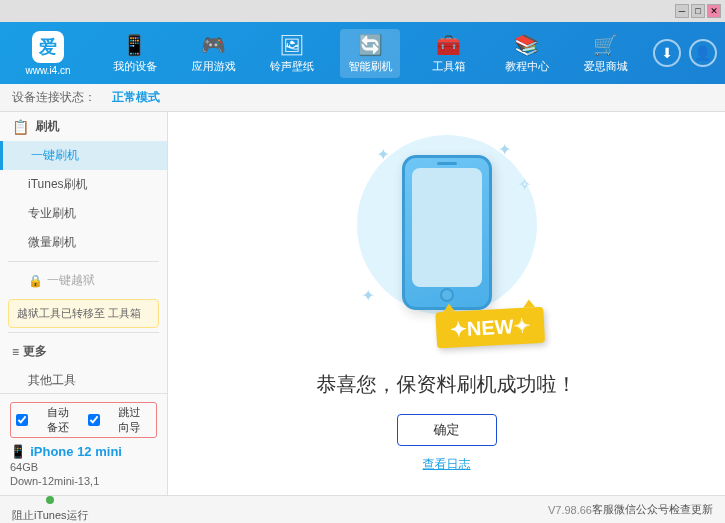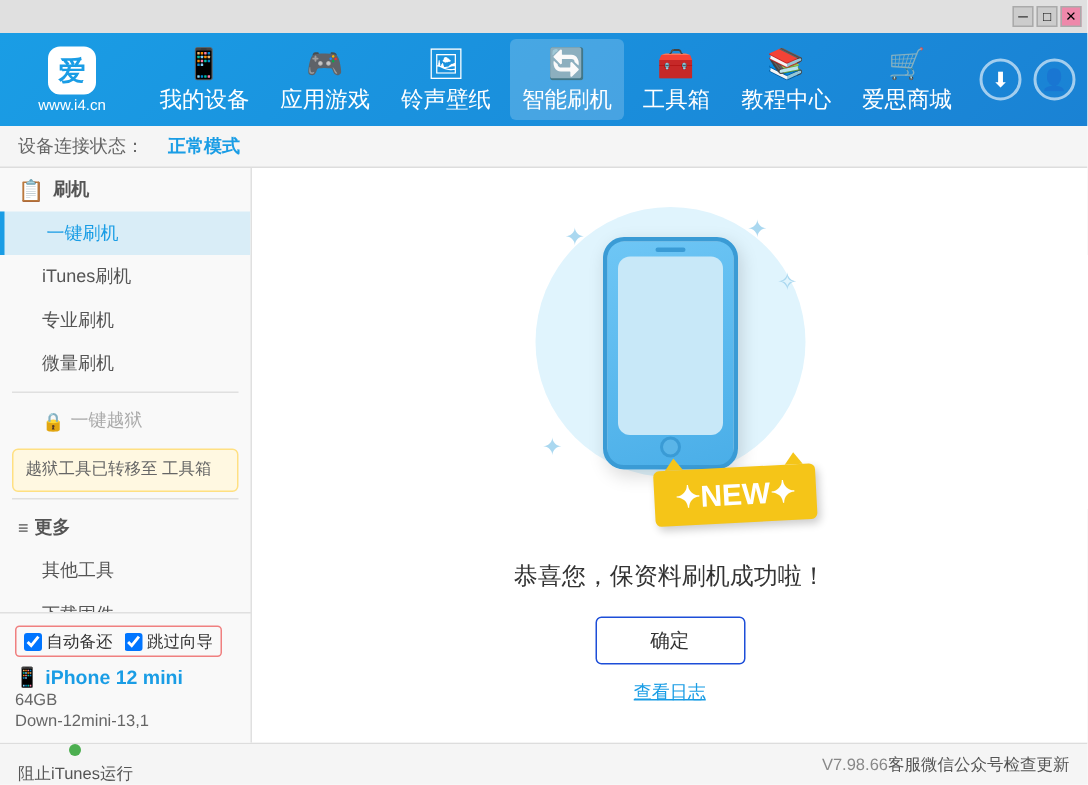--- a/index.html
+++ b/index.html
@@ -82,21 +82,21 @@
       padding: 4px 8px;
       border-radius: 4px;
       min-width: 60px;
     }
     .nav-item.active { background: rgba(255,255,255,0.2); }
     .nav-item-icon {
       font-size: 20px;
       margin-bottom: 2px;
     }
     .nav-item-label {
-      font-size: 15px;
+      font-size: 11px;
       text-align: right;
     }
     .nav-right {
       display: flex;
       gap: 8px;
       margin-left: 8px;
     }
     .nav-right-btn {
       width: 28px;
       height: 28px;
@@ -195,21 +195,21 @@
     .sidebar-more-title .icon { margin-right: 4px; }
     .checkbox-row {
       display: flex;
       align-items: center;
       gap: 8px;
       margin-bottom: 6px;
     }
     .checkbox-item {
       display: flex;
       align-items: center;
-      gap: 3px;
+      gap: 19px;
       font-size: 11px;
       color: #333;
     }
     .checkbox-item input { width: 12px; height: 12px; }
     .device-name {
       font-size: 13px;
       font-weight: bold;
       color: #1a9de5;
       display: flex;
       align-items: center;
@@ -328,21 +328,21 @@
       right: 8px;
       width: 0;
       height: 0;
       border-left: 6px solid transparent;
       border-right: 6px solid transparent;
       border-bottom: 8px solid #f5c518;
     }
 
     
     .success-text {
-      font-size: 16px;
+      font-size: 20px;
       color: #333;
       margin-bottom: 16px;
     }
     .confirm-btn {
       width: 100px;
       height: 32px;
       background: white;
       border: 1px solid #1d4ed8;
       border-radius: 4px;
       font-size: 13px;

